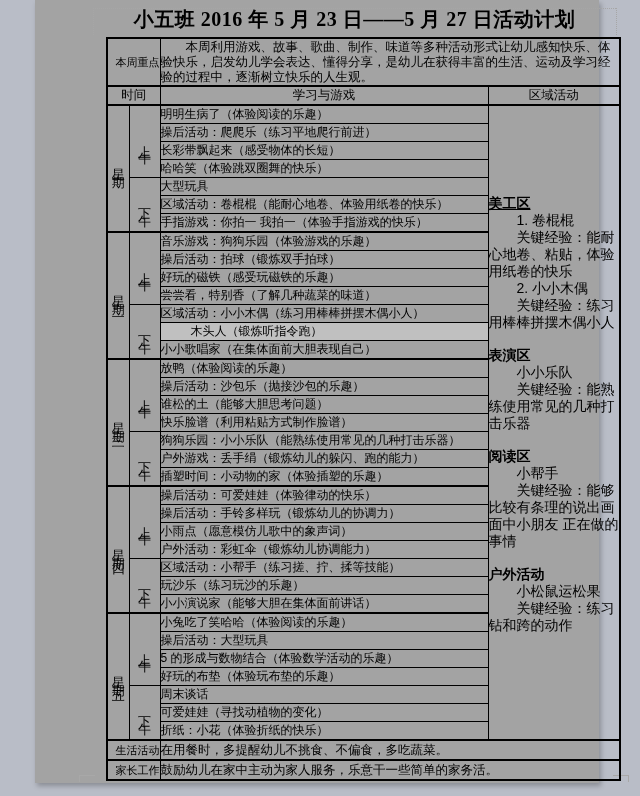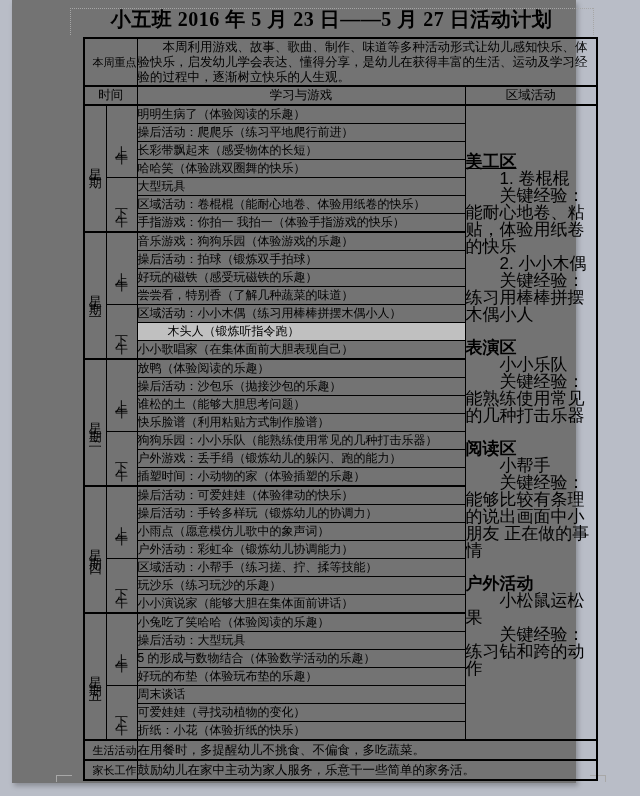--- a/index.html
+++ b/index.html
@@ -3,22 +3,22 @@
 <meta charset="utf-8">
 <style>
   html,body{margin:0;padding:0;}
   body{
     width:640px;height:796px;position:relative;overflow:hidden;
     background:#b9bdc7;
     font-family:"Liberation Sans","DejaVu Sans",sans-serif;
     color:#000;
   }
   .page{
-    position:absolute;left:12px;top:0;width:564px;height:783px;
-    background:#737373;
+    position:absolute;left:35px;top:0;width:564px;height:783px;
+    background:#a3a3a3;
     box-shadow:2px 3px 5px rgba(0,0,0,0.25);
   }
   
   .guide-top{position:absolute;left:58px;top:8px;width:523px;height:0;border-top:1px dotted #a6a6a6;}
   .guide-left{position:absolute;left:58px;top:8px;width:0;height:27px;border-left:1px dotted #a6a6a6;}
   .guide-right{position:absolute;left:581px;top:8px;width:0;height:27px;border-left:1px dotted #a6a6a6;}
   .mark-bl{position:absolute;left:44px;top:775px;width:15px;height:6px;border-top:1px solid #a8a8a8;border-left:1px solid #a8a8a8;}
   .mark-br{position:absolute;left:578px;top:775px;width:15px;height:6px;border-top:1px solid #a8a8a8;border-right:1px solid #a8a8a8;}
 
   .doc-title{
@@ -53,21 +53,21 @@
     writing-mode:vertical-rl;text-orientation:upright;
     margin:0 auto;font-size:13px;letter-spacing:7px;line-height:13px;
   }
   td.item{
     height:17px;padding-left:16px;font-size:12px;white-space:nowrap;
   }
   td.item.hl{background:#c0c0c0;padding-left:30px;}
 
   td.region{
     vertical-align:top;padding:1px 3px 0 3px;
-    font-size:17px;line-height:17px;border-radius:7px;
+    font-size:14px;line-height:17px;border-radius:7px;
   }
   .region-block{margin:0 0 16px 0;}
   .region-title{font-weight:bold;}
   .region-title.u{text-decoration:underline;}
   .region-line{text-indent:2em;}
 
   td.bottom-text{height:18px;padding-left:16px;font-size:12.5px;white-space:nowrap;}
 </style>
 </head>
 <body>

